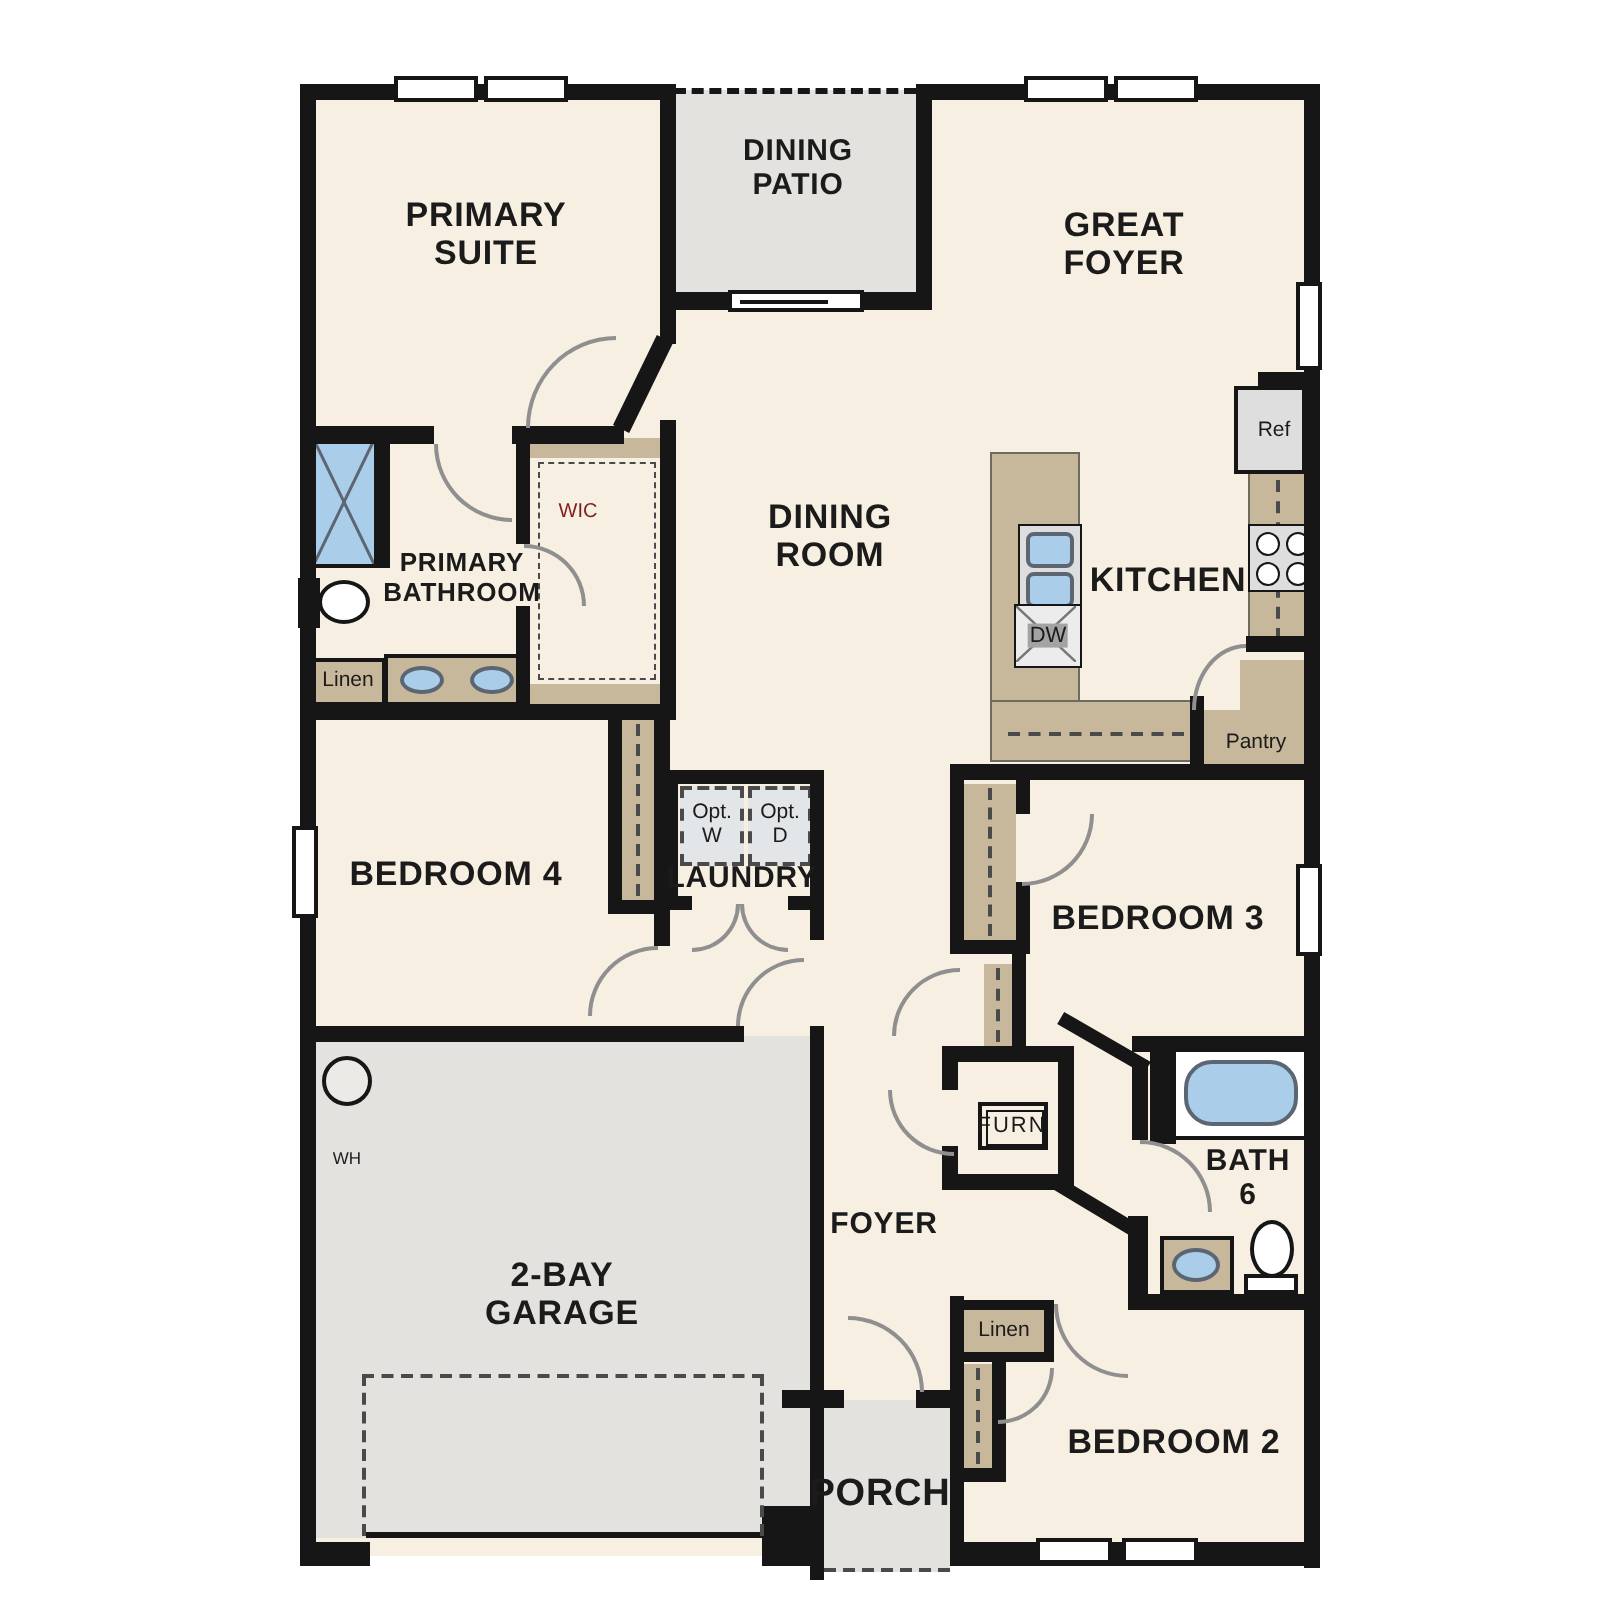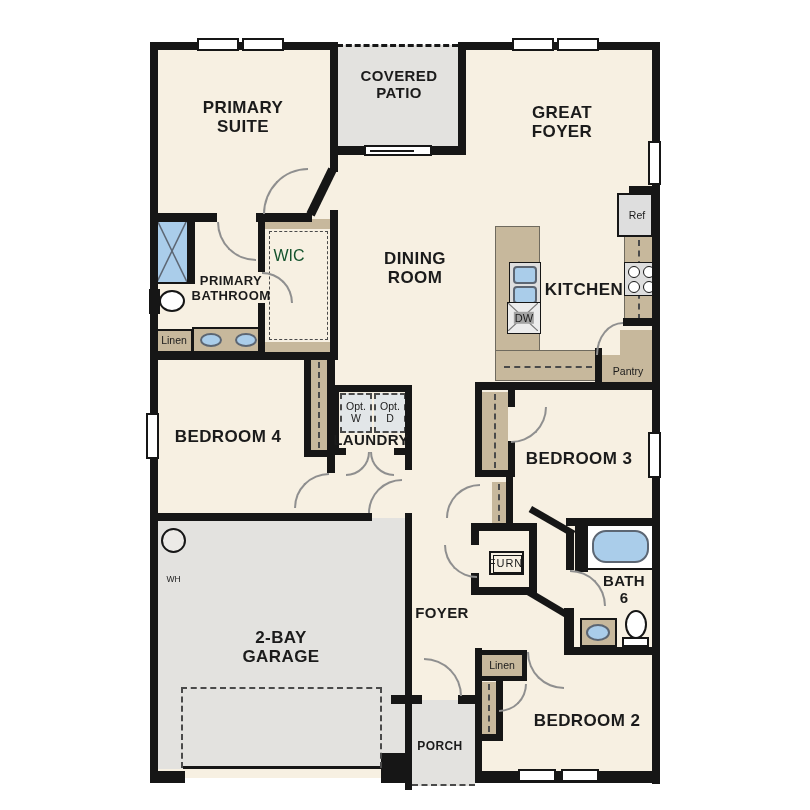--- a/index.html
+++ b/index.html
@@ -219,34 +219,34 @@
   <div class="arc arc-br" style="left:511px;top:407px;width:36px;height:36px;"></div>
   <div class="arc arc-tl" style="left:446px;top:484px;width:34px;height:34px;"></div>
   <div class="arc arc-bl" style="left:444px;top:545px;width:33px;height:33px;"></div>
   <div class="arc arc-tl" style="left:596px;top:322px;width:27px;height:33px;"></div>
   <div class="arc arc-tr" style="left:570px;top:570px;width:36px;height:36px;"></div>
   <div class="arc arc-bl" style="left:527px;top:652px;width:37px;height:37px;"></div>
   <div class="arc arc-br" style="left:499px;top:684px;width:28px;height:28px;"></div>
   <div class="arc arc-tr" style="left:424px;top:658px;width:38px;height:38px;"></div>
 
   <div class="lbl" style="left:243px;top:117px;font-size:17px;width:105px;">PRIMARY SUITE</div>
-  <div class="lbl" style="left:399px;top:85px;font-size:15px;width:95px;">COVERED PATIO</div>
+  <div class="lbl" style="left:399px;top:85px;font-size:15px;width:95px;">DINING PATIO</div>
   <div class="lbl" style="left:562px;top:122px;font-size:17px;width:90px;">GREAT FOYER</div>
   <div class="lbl" style="left:231px;top:289px;font-size:13px;width:118px;">PRIMARY BATHROOM</div>
-  <div class="lbl sm" style="left:289px;top:256px;font-size:16px;color:#14532d;">WIC</div>
+  <div class="lbl sm" style="left:289px;top:256px;font-size:10px;color:#7f1d1d;">WIC</div>
   <div class="lbl" style="left:415px;top:268px;font-size:17px;width:95px;">DINING ROOM</div>
   <div class="lbl nw" style="left:584px;top:290px;font-size:17px;">KITCHEN</div>
   <div class="lbl nw" style="left:228px;top:437px;font-size:17px;">BEDROOM 4</div>
   <div class="lbl nw" style="left:371px;top:440px;font-size:15px;">LAUNDRY</div>
   <div class="lbl nw" style="left:579px;top:459px;font-size:17px;">BEDROOM 3</div>
   <div class="lbl nw" style="left:442px;top:613px;font-size:15px;">FOYER</div>
   <div class="lbl" style="left:624px;top:590px;font-size:15px;width:46px;">BATH 6</div>
   <div class="lbl nw" style="left:587px;top:721px;font-size:17px;">BEDROOM 2</div>
   <div class="lbl" style="left:281px;top:647px;font-size:17px;width:95px;">2-BAY GARAGE</div>
-  <div class="lbl nw" style="left:440px;top:747px;font-size:12px;">PORCH</div>
+  <div class="lbl nw" style="left:440px;top:747px;font-size:19px;">PORCH</div>
 
   <div class="lbl sm nw" style="left:637px;top:216px;font-size:10.5px;">Ref</div>
   <div class="lbl sm nw" style="left:524px;top:318px;font-size:11px;background:#a3a3a3;padding:0 1px;">DW</div>
   <div class="lbl sm" style="left:356px;top:413px;font-size:10.5px;width:26px;">Opt. W</div>
   <div class="lbl sm" style="left:390px;top:413px;font-size:10.5px;width:26px;">Opt. D</div>
   <div class="lbl sm nw" style="left:628px;top:372px;font-size:10.5px;">Pantry</div>
   <div class="lbl sm nw" style="left:174px;top:341px;font-size:10.5px;">Linen</div>
   <div class="lbl sm nw" style="left:502px;top:666px;font-size:10.5px;">Linen</div>
   <div class="lbl sm nw" style="left:506px;top:563px;font-size:11px;letter-spacing:1px;">FURN</div>
   <div class="lbl sm nw" style="left:173.5px;top:540.5px;font-size:8.5px;margin-top:39px;">WH</div>

